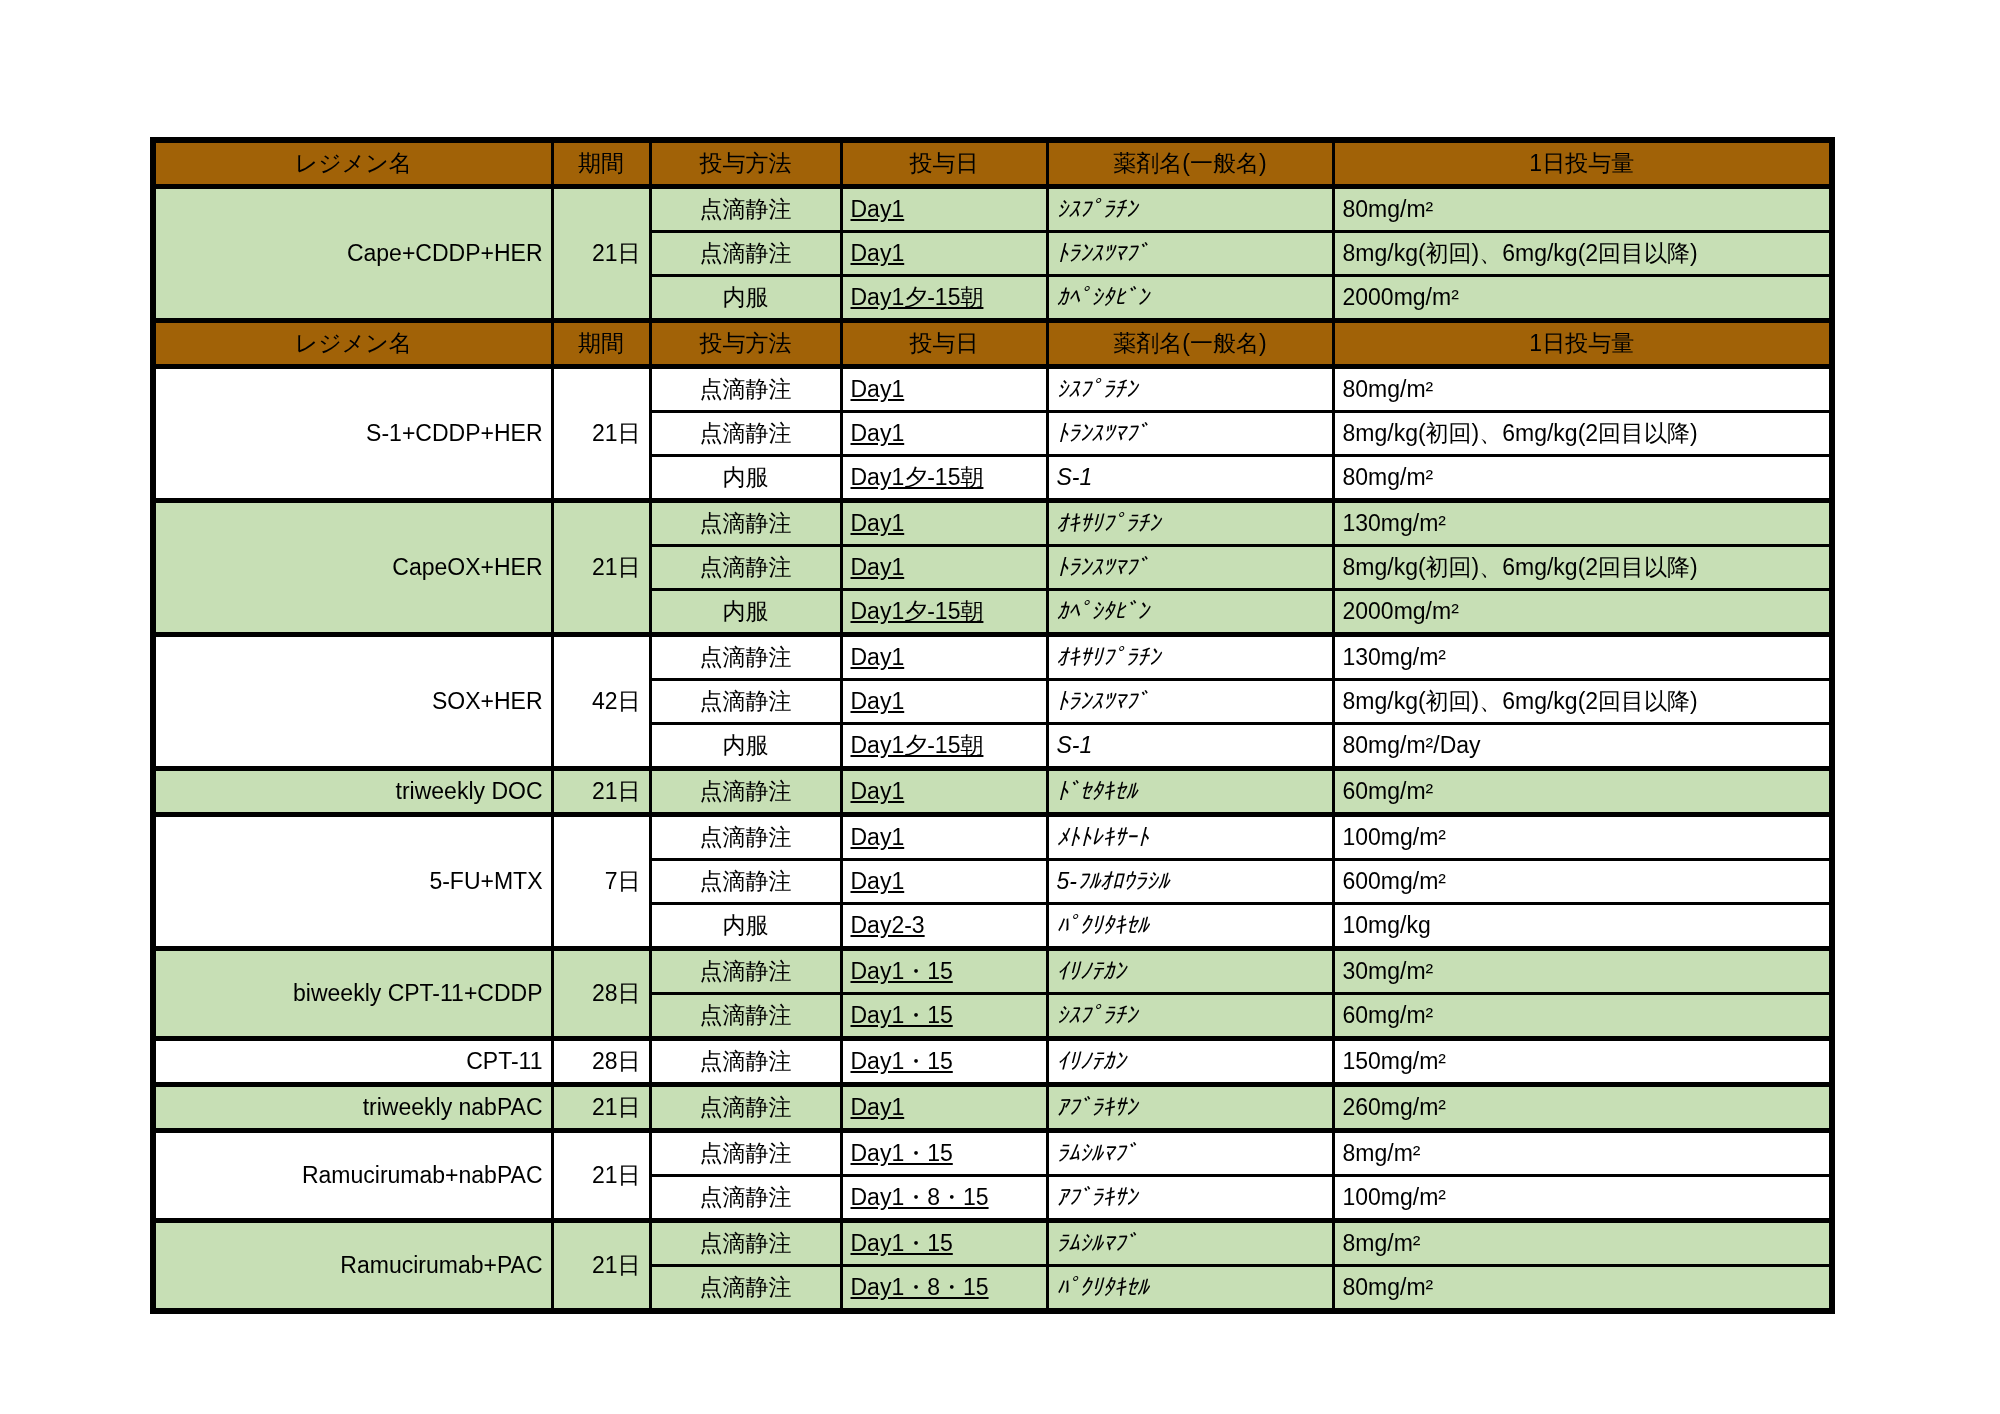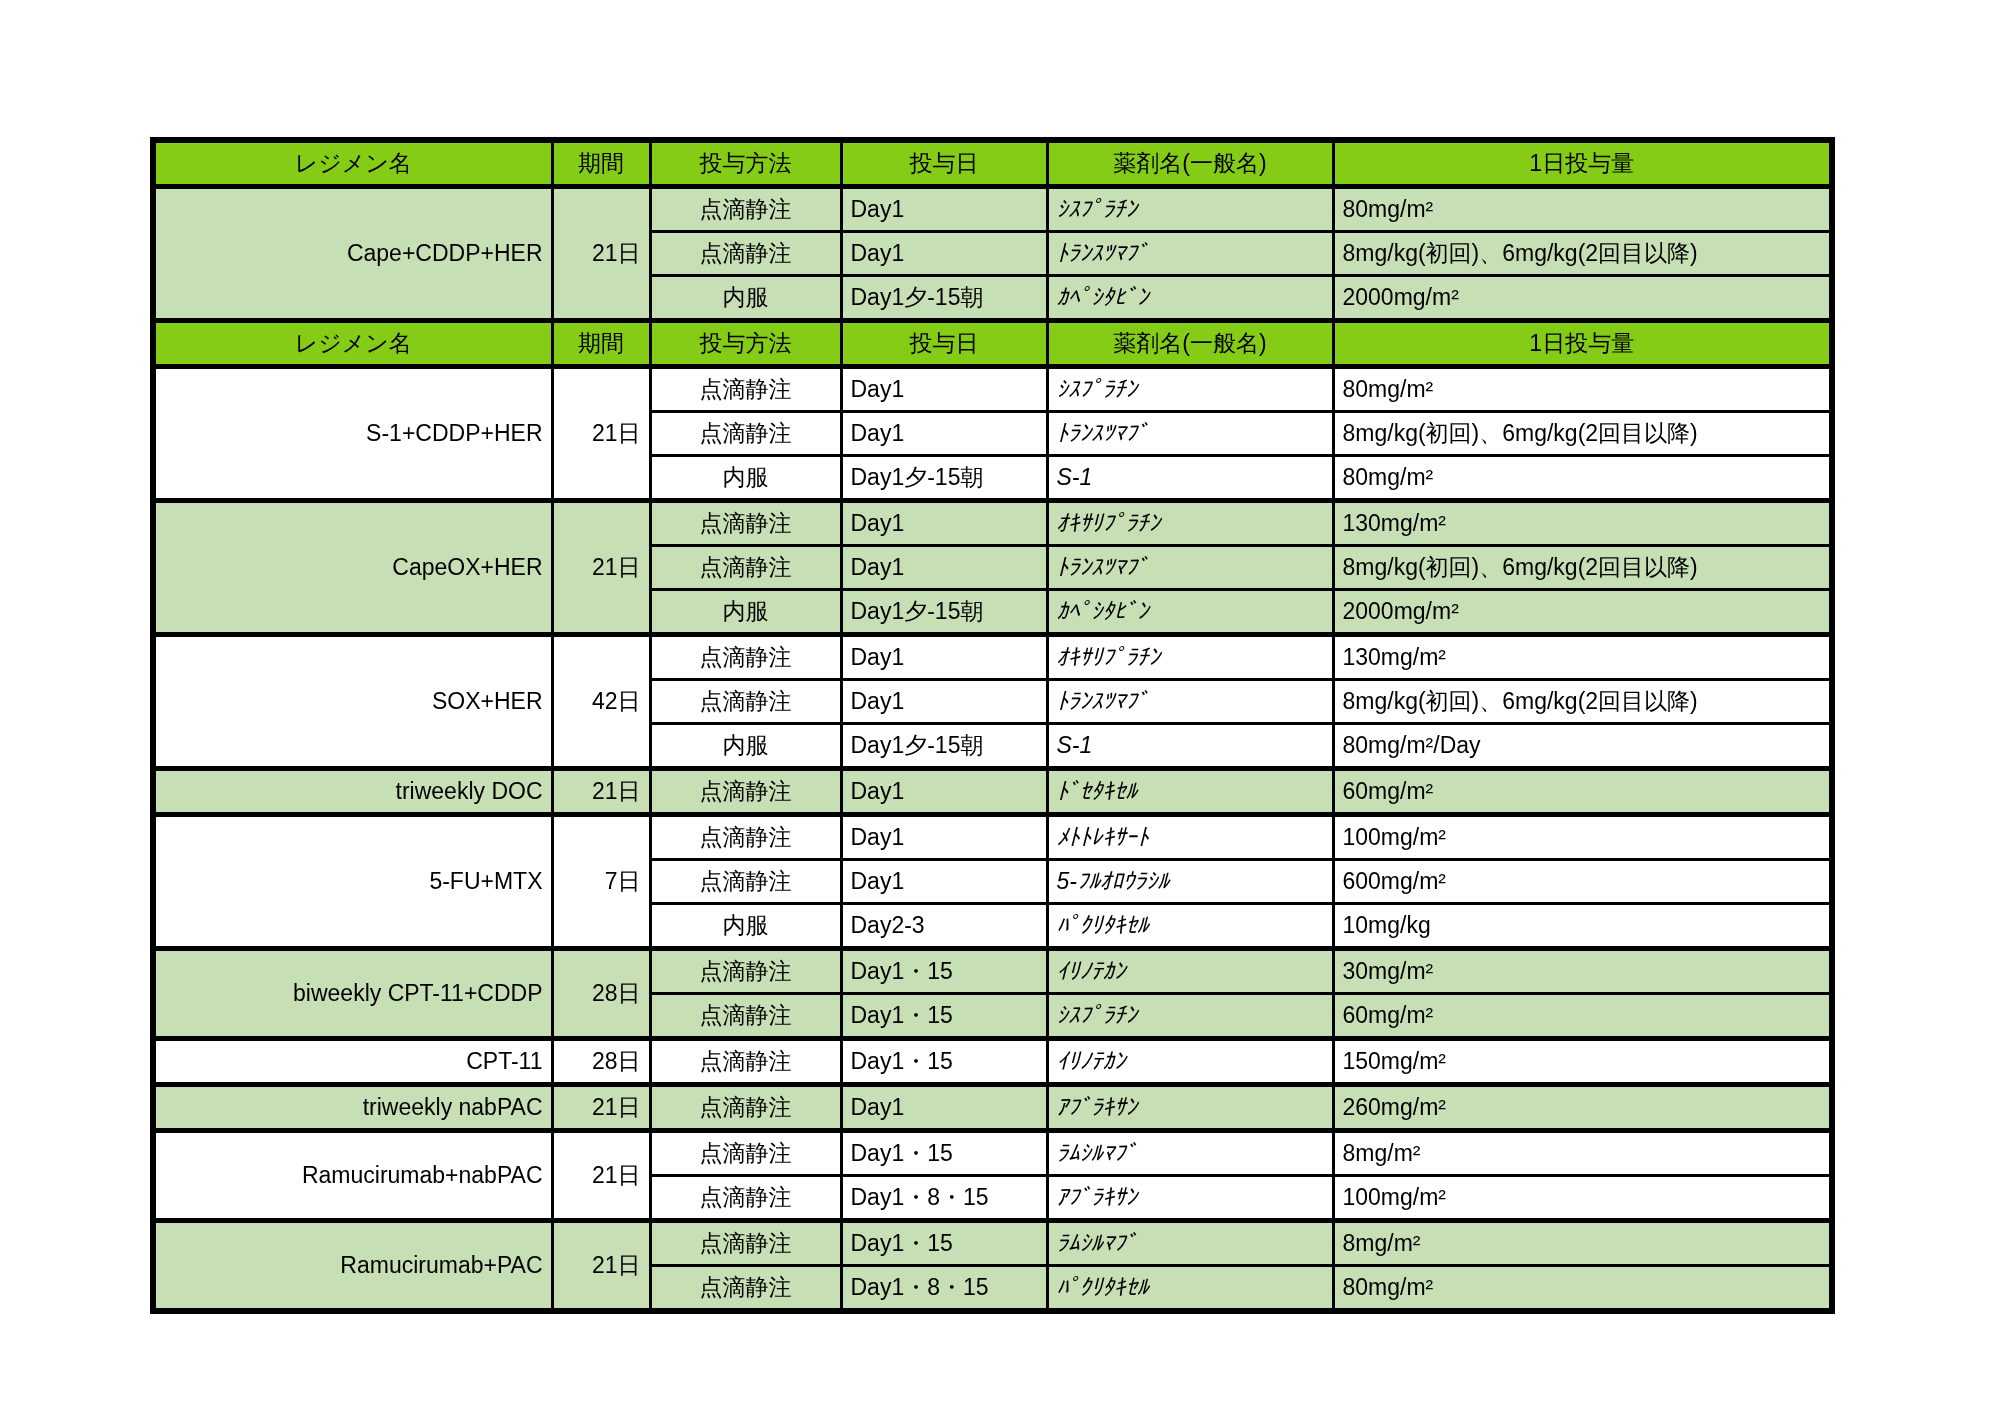--- a/index.html
+++ b/index.html
@@ -16,28 +16,28 @@
     border:3px solid #000;
     height:41px;
     font-size:23px;
     line-height:1.1;
     padding:0 8px;
     overflow:hidden;
     white-space:nowrap;
     background:#ffffff;
     vertical-align:middle;
   }
-  .regimen-table td.hd{text-align:center;background:#84cc16;}
+  .regimen-table td.hd{text-align:center;background:#a16207;}
   .regimen-table tr.hd-row td{border-top-width:5px;border-bottom-width:5px;}
   .regimen-table tr.sec-first td{border-top-width:5px;}
   .regimen-table tr.green td{background:#c7dfb5;}
   .c-regimen{text-align:right;}
   .c-period{text-align:right;}
   .c-method{text-align:center;margin-left:40px;}
-  .c-day{text-align:left;}
+  .c-day{text-align:left;text-decoration:underline;}
   .c-drug{text-align:left;font-style:italic;}
   .c-dose{text-align:left;}
 </style>
 </head>
 <body>
 
 <table class="regimen-table">
   <colgroup>
     <col style="width:399px">
     <col style="width:98px">

